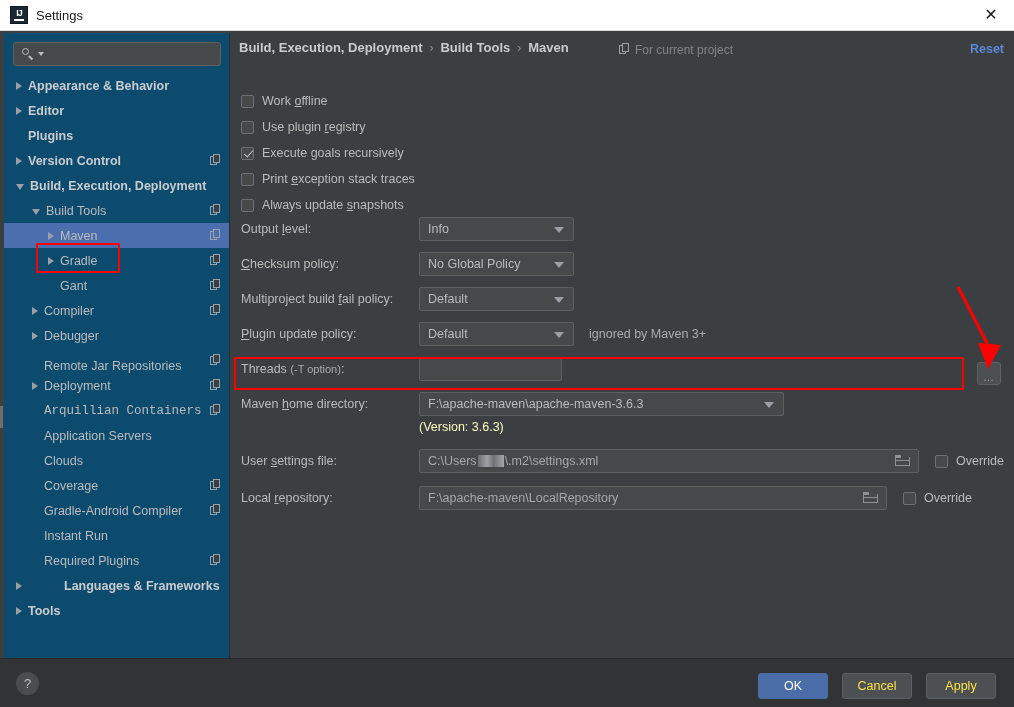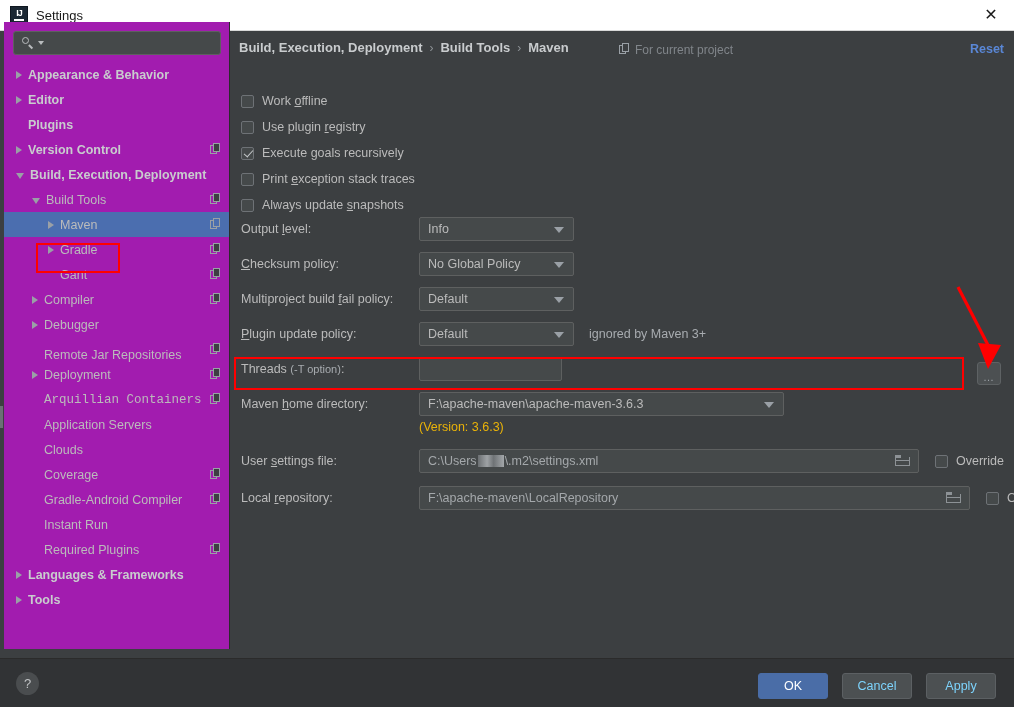--- a/index.html
+++ b/index.html
@@ -69,23 +69,23 @@
     background: #6b7075;
   }
   .left-edge-mark2 {
     position: absolute; left: 0; top: 645px;
     width: 3px; height: 16px;
     background: #6b7075;
   }
 
   
   .sidebar {
-    position: absolute; left: 4px; top: 22px;
+    position: absolute; left: 4px; top: 33px;
     width: 226px; height: 627px;
-    background: #a21caf;
+    background: #0c4a6e;
     border-right: 1px solid #2b2b2b;
     overflow: hidden;
   }
   .search-wrap { padding: 9px 9px 0 9px; }
   .search-box {
     height: 24px; width: 208px;
     background: #45494a;
     border: 1px solid #5e6060;
     border-radius: 3px;
     display: flex; align-items: center;
@@ -323,21 +323,21 @@
   }
   .btn {
     position: absolute; top: 14px;
     height: 26px; width: 70px;
     border-radius: 3px;
     font-size: 12.5px;
     display: flex; align-items: center; justify-content: center;
     cursor: pointer;
   }
   .btn.primary { background: #4a6da7; border: 1px solid #4a6da7; color: #ffffff; left: 758px; }
-  .btn.ghost { background: #4c5052; border: 1px solid #5c6063; color: #7dd3fc; }
+  .btn.ghost { background: #4c5052; border: 1px solid #5c6063; color: #fde047; }
   .btn.cancel { left: 842px; }
   .btn.apply { left: 926px; }
 
   .watermark {
     position: absolute; left: 788px; top: 673px;
     font-size: 17px;
     color: rgba(245,248,252,0.88);
     font-family: "Liberation Sans", sans-serif;
     white-space: nowrap;
     z-index: 9;
@@ -493,21 +493,21 @@
           <span class="tree-label">Instant Run</span>
         </div>
         <div class="tree-row" style="padding-left: 28px;">
           <span class="arrow none"></span>
           <span class="tree-label">Required Plugins</span>
           <span class="copy-icon">
             <span class="b"></span>
             <span class="f"></span>
           </span>
         </div>
-        <div class="tree-row bold" style="padding-left: 12px;">
+        <div class="tree-row bold" style="padding-left: 12px; gap: 36px;">
           <span class="arrow "></span>
           <span class="tree-label">Languages &amp; Frameworks</span>
         </div>
         <div class="tree-row bold" style="padding-left: 12px;">
           <span class="arrow "></span>
           <span class="tree-label">Tools</span>
         </div>
       </div>
   </div>
 
@@ -597,39 +597,39 @@
     </div>
 
     <div class="frow" style="top:361px">
       <span class="flabel">Maven <span class="u">h</span>ome directory:</span>
       <span class="combo" style="width:365px">
         <span>F:\apache-maven\apache-maven-3.6.3</span>
         <span class="combo-caret"></span>
       </span>
     </div>
 
-    <div style="position:absolute;left:188px;top:389px;font-size:12.5px;color:#eab308">(Version: 3.6.3)</div>
+    <div style="position:absolute;left:188px;top:389px;font-size:12.5px;color:#fef9c3">(Version: 3.6.3)</div>
 
     <div class="frow" style="top:418px">
       <span class="flabel">User <span class="u">s</span>ettings file:</span>
       <span class="textfield" style="width:500px;justify-content:space-between">
         <span><span>C:\Users</span><span class="redact"></span><span>\.m2\settings.xml</span></span>
         <span class="folder-icon">
             <span class="tab"></span>
             <span class="body"></span>
             <span class="line"></span>
           </span>
       </span>
       <span class="cb" style="margin-left:16px"></span>
       <span>Override</span>
     </div>
 
     <div class="frow" style="top:455px">
       <span class="flabel">Local <span class="u">r</span>epository:</span>
-      <span class="textfield" style="width:551px;justify-content:space-between">
+      <span class="textfield" style="width:468px;justify-content:space-between">
         <span>F:\apache-maven\LocalRepository</span>
         <span class="folder-icon">
             <span class="tab"></span>
             <span class="body"></span>
             <span class="line"></span>
           </span>
       </span>
       <span class="cb" style="margin-left:16px"></span>
       <span>Override</span>
     </div>

